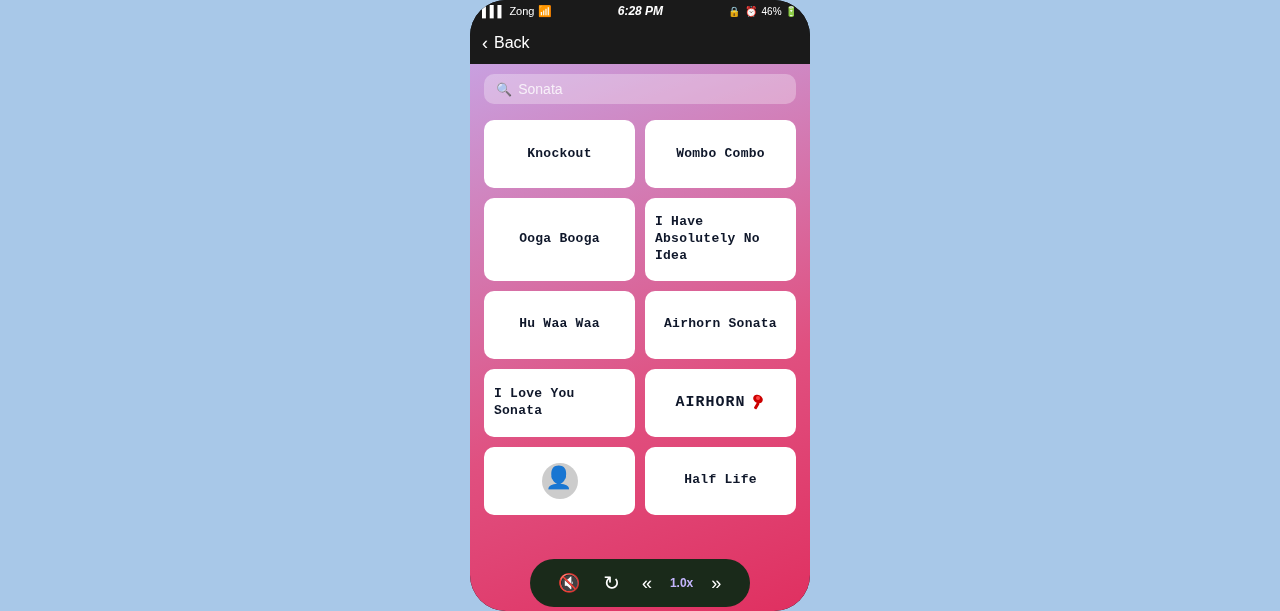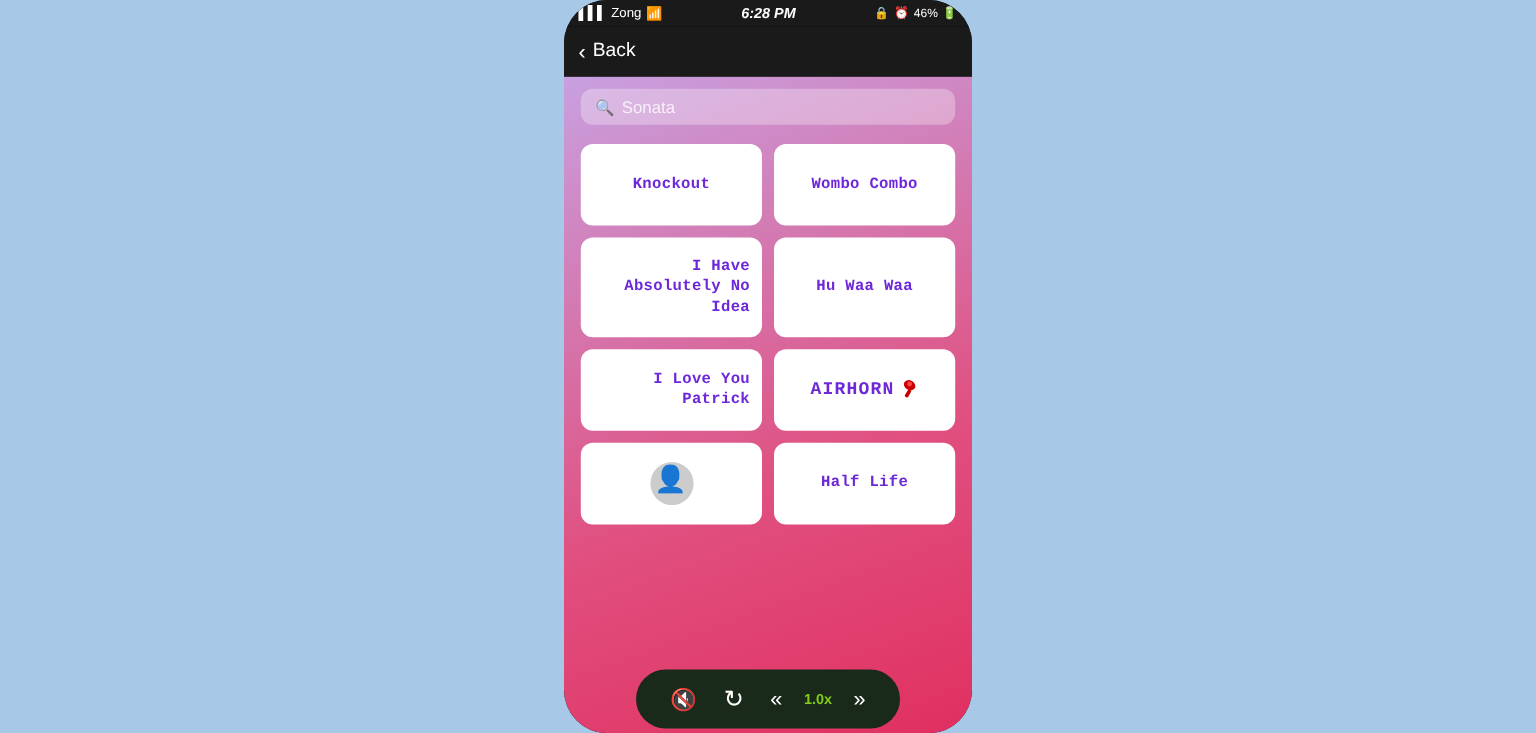--- a/index.html
+++ b/index.html
@@ -109,29 +109,29 @@
       padding: 6px 14px 80px 14px;
     }
 
     .sound-btn {
       background: #fff;
       border-radius: 10px;
       border: none;
       padding: 16px 10px;
       font-size: 13px;
       font-weight: 700;
-      text-align: right;
+      text-align: left;
       cursor: pointer;
       min-height: 68px;
       display: flex;
       align-items: center;
       justify-content: center;
       font-family: 'Courier New', Courier, monospace;
       letter-spacing: 0.02em;
-      color: #6d28d9;
+      color: #0f172a;
       line-height: 1.3;
       word-break: break-word;
       position: relative;
     }
 
     .sound-btn.airhorn-btn {
       background: #fff;
       font-size: 15px;
       font-weight: 700;
       letter-spacing: 1px;
@@ -172,21 +172,21 @@
       cursor: pointer;
       color: #fff;
       font-size: 18px;
       display: flex;
       align-items: center;
       justify-content: center;
       padding: 4px;
     }
 
     .speed-display {
-      color: #84cc16;
+      color: #c4b5fd;
       font-size: 12px;
       font-weight: 700;
       display: flex;
       align-items: center;
       gap: 2px;
     }
 
     .ctrl-icon {
       font-size: 18px;
     }
@@ -237,29 +237,35 @@
     <div class="sound-grid">
 
       <button class="sound-btn">
         <span>Knockout</span>
       </button>
       <button class="sound-btn">
         <span>Wombo Combo</span>
       </button>
 
       <button class="sound-btn">
+        <span>Ooga Booga</span>
+      </button>
+      <button class="sound-btn">
         <span>I Have Absolutely No Idea</span>
       </button>
 
       <button class="sound-btn">
         <span>Hu Waa Waa</span>
       </button>
-
-      <button class="sound-btn">
-        <span>I Love You Patrick</span>
+      <button class="sound-btn">
+        <span>Airhorn Sonata</span>
+      </button>
+
+      <button class="sound-btn">
+        <span>I Love You Sonata</span>
       </button>
 
       <button class="sound-btn airhorn-btn">
         <span>AIRHORN</span>
 
         <svg class="pin-svg" viewBox="0 0 20 20">
           <ellipse cx="12" cy="6" rx="5" ry="4" fill="#cc0000" transform="rotate(30 12 6)"></ellipse>
           <rect x="9" y="9" width="3" height="7" rx="1" fill="#cc0000" transform="rotate(30 10 13)"></rect>
           <circle cx="12" cy="5" r="2" fill="#ff4444"></circle>
         </svg>

